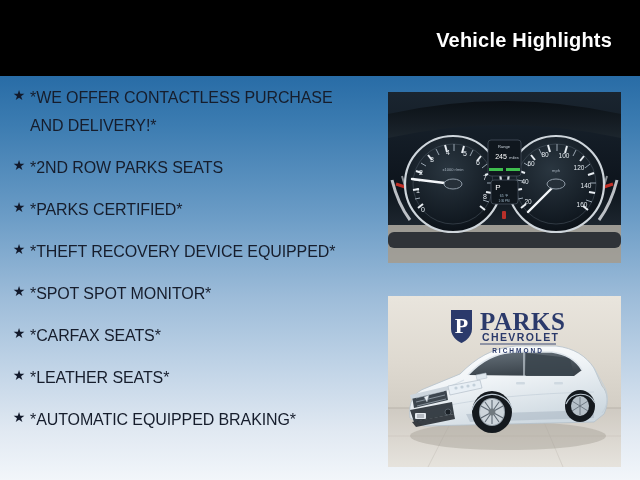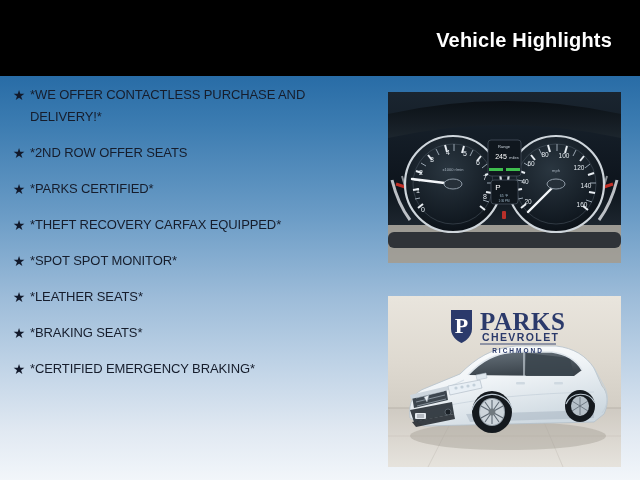--- a/index.html
+++ b/index.html
@@ -72,22 +72,22 @@
     flex: 0 0 auto;
     width: 22px;
     font-size: 14px;
     line-height: 22px;
     color: #12192b;
     text-align: center;
     user-select: none;
   }
   .bullet-text {
     flex: 1 1 auto;
-    font-size: 13px;
-    line-height: 22px;
+    font-size: 16px;
+    line-height: 28px;
     color: #161d2c;
     font-family: "Liberation Sans", sans-serif;
     letter-spacing: -0.1px;
   }
 
   
   .photo {
     position: absolute;
     overflow: hidden;
     background: #b9c4cf;
@@ -117,51 +117,51 @@
 
   <ul class="bullet-list">
 
     <li class="bullet-item">
       <span class="bullet-marker">★</span>
       <span class="bullet-text">*WE OFFER CONTACTLESS PURCHASE AND DELIVERY!*</span>
     </li>
 
     <li class="bullet-item">
       <span class="bullet-marker">★</span>
-      <span class="bullet-text">*2ND ROW OFFER SEATS</span>
+      <span class="bullet-text">*2ND ROW PARKS SEATS</span>
     </li>
 
     <li class="bullet-item">
       <span class="bullet-marker">★</span>
       <span class="bullet-text">*PARKS CERTIFIED*</span>
     </li>
 
     <li class="bullet-item">
       <span class="bullet-marker">★</span>
-      <span class="bullet-text">*THEFT RECOVERY CARFAX EQUIPPED*</span>
+      <span class="bullet-text">*THEFT RECOVERY DEVICE EQUIPPED*</span>
     </li>
 
     <li class="bullet-item">
       <span class="bullet-marker">★</span>
       <span class="bullet-text">*SPOT SPOT MONITOR*</span>
     </li>
 
     <li class="bullet-item">
       <span class="bullet-marker">★</span>
+      <span class="bullet-text">*CARFAX SEATS*</span>
+    </li>
+
+    <li class="bullet-item">
+      <span class="bullet-marker">★</span>
       <span class="bullet-text">*LEATHER SEATS*</span>
     </li>
 
     <li class="bullet-item">
       <span class="bullet-marker">★</span>
-      <span class="bullet-text">*BRAKING SEATS*</span>
-    </li>
-
-    <li class="bullet-item">
-      <span class="bullet-marker">★</span>
-      <span class="bullet-text">*CERTIFIED EMERGENCY BRAKING*</span>
+      <span class="bullet-text">*AUTOMATIC EQUIPPED BRAKING*</span>
     </li>
 
   </ul>
 
   <div class="photo photo-top">
     <svg viewBox="0 0 233 171" preserveAspectRatio="xMidYMid slice">
       <defs>
         <linearGradient id="dashBg" x1="0" y1="0" x2="0" y2="1">
           <stop offset="0" stop-color="#1a2530"></stop>
           <stop offset="0.55" stop-color="#0d141c"></stop>

